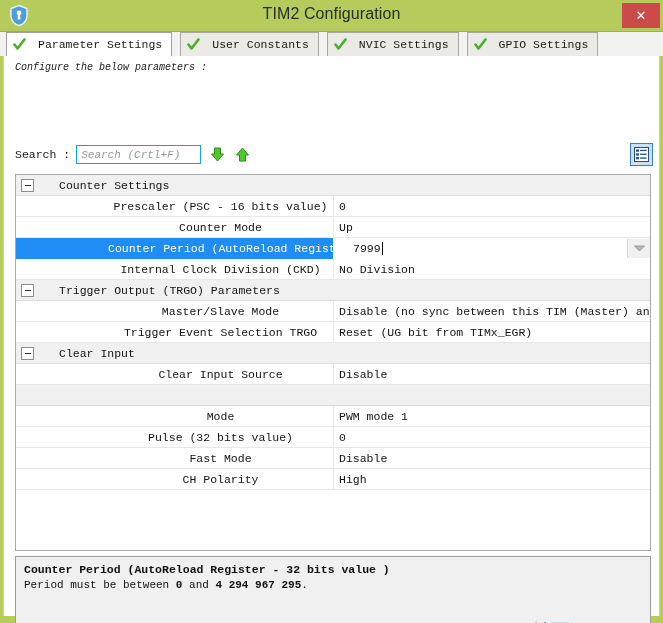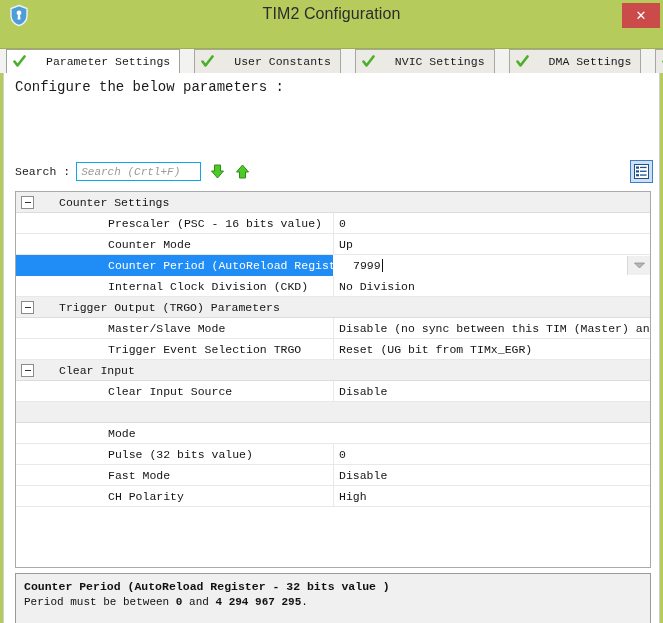--- a/index.html
+++ b/index.html
@@ -17,21 +17,21 @@
     position: relative;
     width: 663px;
     height: 623px;
     background: #b5cc5d;
     box-sizing: border-box;
   }
 
   
   #titlebar {
     position: relative;
-    height: 48px;
+    height: 31px;
     background: #b5cc5d;
   }
   #app-icon {
     position: absolute;
     left: 8px;
     top: 4px;
     width: 22px;
     height: 23px;
   }
   #title-text {
@@ -67,23 +67,23 @@
     display: flex;
     align-items: flex-end;
     padding-left: 6px;
     box-sizing: border-box;
   }
   .tab {
     position: relative;
     height: 24px;
     display: flex;
     align-items: center;
-    gap: 20px;
+    gap: 12px;
     padding: 0 9px 0 6px;
-    margin-right: 14px;
+    margin-right: 8px;
     background: #eceae4;
     border: 1px solid #a8a8a0;
     border-bottom: none;
     font-family: "Liberation Mono", monospace;
     font-size: 11.5px;
     color: #1a1a1a;
     cursor: pointer;
     box-sizing: border-box;
     white-space: nowrap;
   }
@@ -109,22 +109,23 @@
     margin: 0 3px 0 3px;
     border-left: 1px solid #cfcfcf;
     border-right: 1px solid #cfcfcf;
     box-sizing: border-box;
   }
   #configure-label {
     position: absolute;
     left: 11px;
     top: 6px;
     font-family: "Liberation Mono", monospace;
-    font-size: 14px;
+    font-size: 10px;
     color: #1a1a1a;
+    font-style: italic;
   }
 
   
   #search-row {
     position: absolute;
     left: 11px;
     top: 89px;
     display: flex;
     align-items: center;
   }
@@ -199,20 +200,21 @@
     font-size: 11.5px;
     color: #141414;
     cursor: pointer;
   }
   .row.group {
     background: #f0f0f0;
     border-bottom: 1px solid #dcdcdc;
   }
   .row.param .cell-name {
     padding-left: 92px;
+    text-align: center;
   }
   .cell-name {
     width: 317px;
     flex: none;
     white-space: nowrap;
     overflow: hidden;
     box-sizing: border-box;
     gap: 19px;
   }
   .cell-value {
@@ -379,28 +381,20 @@
       </span>
       <span>User Constants</span>
     </div>
     <div class="tab">
       <span class="check">
         <svg width="13" height="13" viewBox="0 0 13 13">
             <path d="M1.5 6.5 L4.5 10.5 L11.5 1.5" stroke="#4caf29" stroke-width="2.6" fill="none" stroke-linecap="round" stroke-linejoin="round"></path>
           </svg>
       </span>
       <span>NVIC Settings</span>
-    </div>
-    <div class="tab">
-      <span class="check">
-        <svg width="13" height="13" viewBox="0 0 13 13">
-            <path d="M1.5 6.5 L4.5 10.5 L11.5 1.5" stroke="#4caf29" stroke-width="2.6" fill="none" stroke-linecap="round" stroke-linejoin="round"></path>
-          </svg>
-      </span>
-      <span>DMA Settings</span>
     </div>
     <div class="tab">
       <span class="check">
         <svg width="13" height="13" viewBox="0 0 13 13">
             <path d="M1.5 6.5 L4.5 10.5 L11.5 1.5" stroke="#4caf29" stroke-width="2.6" fill="none" stroke-linecap="round" stroke-linejoin="round"></path>
           </svg>
       </span>
       <span>GPIO Settings</span>
     </div>
   </div>
@@ -505,20 +499,21 @@
         <div class="row param">
           <div class="cell-name">Clear Input Source</div>
           <div class="cell-value">Disable</div>
         </div>
 
         <div class="row group">
           <div class="cell-value"></div>
         </div>
         <div class="row param">
           <div class="cell-name">Mode</div>
+          <div class="cell-value">PWM mode 1</div>
         </div>
         <div class="row param">
           <div class="cell-name">Pulse (32 bits value)</div>
           <div class="cell-value">0</div>
         </div>
         <div class="row param">
           <div class="cell-name">Fast Mode</div>
           <div class="cell-value">Disable</div>
         </div>
         <div class="row param">

